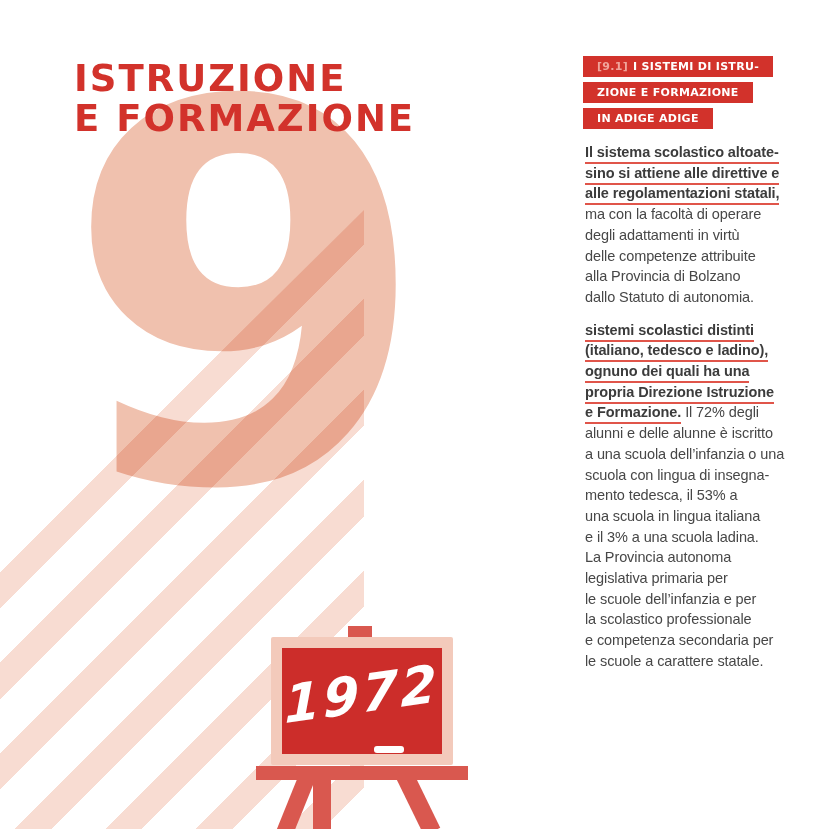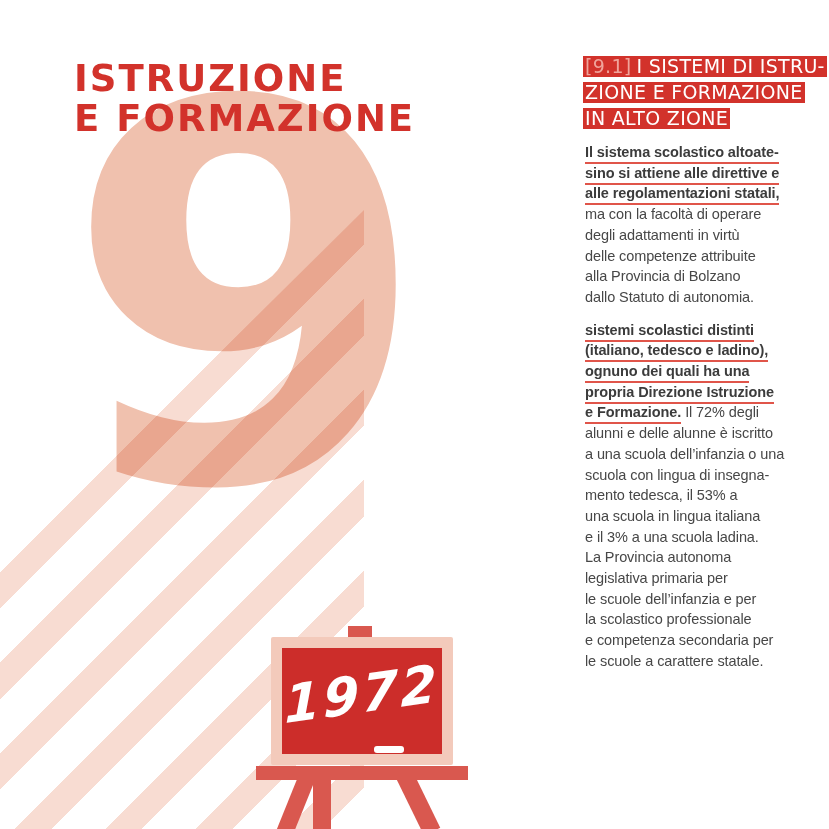--- a/index.html
+++ b/index.html
@@ -29,22 +29,22 @@
   .frame{position:absolute;left:271px;top:637px;width:182px;height:128px;background:var(--frame-pink);border-radius:2px;}
   .board{position:absolute;left:282px;top:648px;width:160px;height:106px;background:var(--board-red);}
   .year{position:absolute;left:282px;top:664px;width:160px;text-align:center;
         font-family:"DejaVu Sans",sans-serif;font-style:italic;font-weight:bold;font-size:52px;
         letter-spacing:3px;color:#ffffff;transform:rotate(-8deg) skewX(-8deg);}
   .chalk{position:absolute;left:374px;top:746px;width:30px;height:7px;background:#ffffff;border-radius:3px;}
 
   
   .col{position:absolute;left:583px;top:56px;width:220px;z-index:4;}
   .hbar{display:table;background:var(--red);color:#ffffff;
-        font-family:"DejaVu Sans",sans-serif;font-weight:normal;font-size:19px;line-height:15px;
-        letter-spacing:0.3px;padding:3px 2px;margin-bottom:5px;white-space:nowrap;}
+        font-family:"DejaVu Sans",sans-serif;font-weight:bold;font-size:11px;line-height:15px;
+        letter-spacing:0.3px;padding:3px 14px;margin-bottom:5px;white-space:nowrap;}
   .hbar .tag{color:var(--tag-pink);margin-right:5px;}
   .paras{margin-top:13px;}
   .paragraph{margin-bottom:12px;}
   .text-line{font-size:14.5px;line-height:20.7px;letter-spacing:-0.1px;color:var(--ink);
              margin-left:2px;white-space:nowrap;}
   .bu{font-weight:bold;color:#3c3c3c;border-bottom:2px solid var(--underline-red);padding-bottom:2px;}
 </style>
 </head>
 <body>
 
@@ -74,21 +74,21 @@
   <div class="col">
     <div>
         <div class="hbar">
           <span class="tag">[9.1]</span>
           <span>I SISTEMI DI ISTRU-</span>
         </div>
         <div class="hbar">
           <span>ZIONE E FORMAZIONE</span>
         </div>
         <div class="hbar">
-          <span>IN ALTO ZIONE</span>
+          <span>IN ADIGE ADIGE</span>
         </div>
       </div>
     <div class="paras">
         <div class="paragraph">
           <div class="text-line"><span class="bu">Il sistema scolastico altoate-</span></div>
           <div class="text-line"><span class="bu">sino si attiene alle direttive e</span></div>
           <div class="text-line"><span class="bu">alle regolamentazioni statali,</span></div>
           <div class="text-line"><span>ma con la facoltà di operare</span></div>
           <div class="text-line"><span>degli adattamenti in virtù</span></div>
           <div class="text-line"><span>delle competenze attribuite</span></div>

